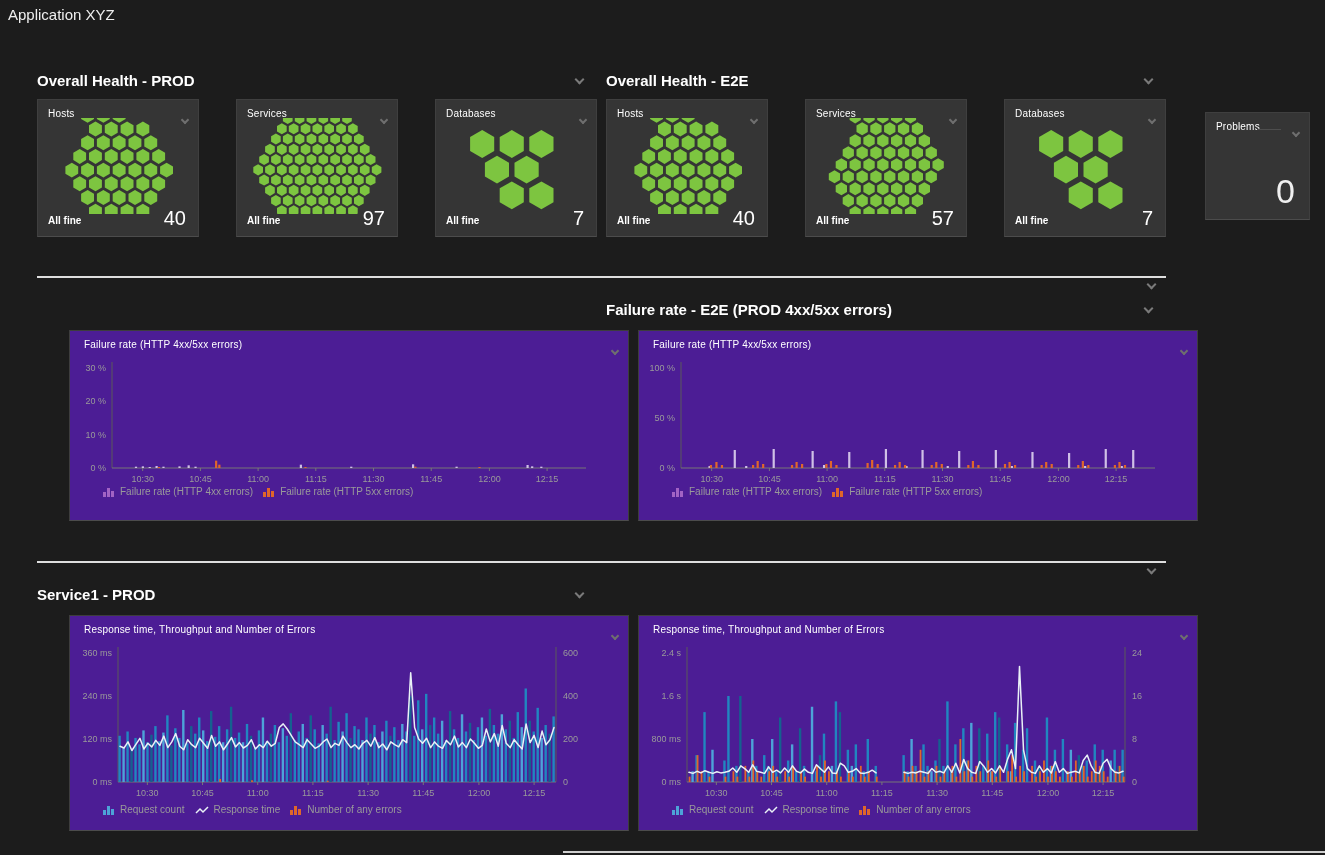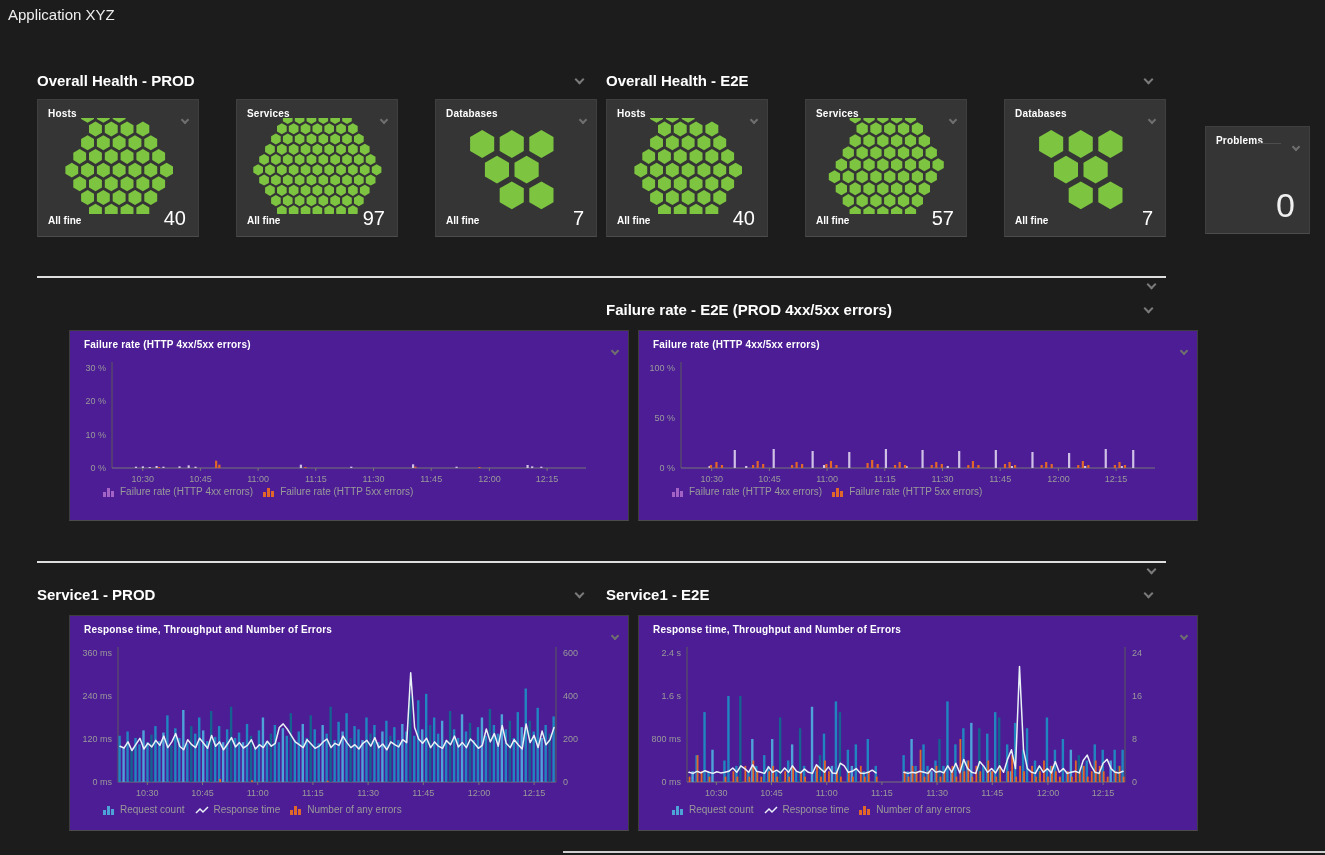--- a/index.html
+++ b/index.html
@@ -7,21 +7,21 @@
   .page{position:relative;width:1325px;height:855px;background:#1c1c1c;
         font-family:"Liberation Sans",sans-serif;color:#e8e8e8;overflow:hidden;}
   .page-title{position:absolute;left:8px;top:6px;font-size:15px;color:#efefef;}
   .sec-title{position:absolute;height:20px;font-size:15px;font-weight:700;color:#ffffff;}
   .sec-title .chev{position:absolute;right:14px;top:4px;}
   .chev{display:inline-block;width:7px;height:7px;border-right:2px solid #7a7a7a;
         border-bottom:2px solid #7a7a7a;transform:rotate(45deg);}
   .divider{position:absolute;height:2px;background:#dedede;}
   .div-chev{position:absolute;}
   .tile{position:absolute;background:#353535;border:1px solid #3f3f3f;border-bottom-color:#4c4c4c;}
-  .tile-title{position:absolute;left:10px;top:8px;font-size:10px;font-weight:700;color:#ffffff;letter-spacing:.2px;}
+  .tile-title{position:absolute;left:10px;top:8px;font-size:10px;font-weight:400;color:#ffffff;letter-spacing:.2px;}
   .tile-chev{position:absolute;right:10px;top:9px;}
   .tile-chev .chev{width:6px;height:6px;border-color:#6f6f6f;}
   .hexwrap{position:absolute;left:0;top:18px;width:100%;height:96px;display:flex;
            align-items:center;justify-content:center;}
   .tile-foot-status{position:absolute;left:10px;bottom:10px;font-size:10px;font-weight:700;color:#ffffff;}
   .tile-foot-count{position:absolute;right:12px;bottom:6px;font-size:20px;color:#ffffff;margin-left:20px;}
   .problems-count{position:absolute;right:14px;bottom:8px;font-size:34px;font-weight:300;color:#f0f0f0;}
   .problems-dash{position:absolute;right:28px;top:16px;width:24px;border-top:1px solid #4e4e4e;}
   .chart-tile{position:absolute;background:#4c1d95;border:1px solid #3d3d3d;border-bottom-color:#4c4c4c;margin-left:32px;}
   .chart-tile svg{position:absolute;left:0;top:0;}
@@ -348,21 +348,21 @@
           <polygon points="56.0,37.7 68.0,44.7 68.0,58.6 56.0,65.6 43.9,58.6 43.9,44.7" fill="#7dc540"></polygon>
           <polygon points="85.6,37.7 97.7,44.7 97.7,58.6 85.6,65.6 73.5,58.6 73.5,44.7" fill="#7dc540"></polygon>
           <polygon points="70.8,63.4 82.8,70.3 82.8,84.3 70.8,91.3 58.7,84.3 58.7,70.3" fill="#7dc540"></polygon>
           <polygon points="100.4,63.4 112.5,70.3 112.5,84.3 100.4,91.3 88.3,84.3 88.3,70.3" fill="#7dc540"></polygon>
         </svg>
       </div>
     <div class="tile-foot-status">All fine</div>
     <div class="tile-foot-count">7</div>
   </div>
 
-  <div class="tile" style="left:1205px;top:126px;width:105px;height:108px;">
+  <div class="tile" style="left:1205px;top:112px;width:105px;height:108px;">
     <div class="tile-title">Problems</div>
     <div class="problems-dash"></div>
     <div class="tile-chev"><span class="chev"></span></div>
     <div class="problems-count">0</div>
   </div>
 
   <div class="divider" style="left:37px;top:276px;width:1129px;"></div>
   <span class="chev div-chev" style="left:1148px;top:281px;"></span>
 
   <div class="sec-title" style="left:606px;top:301px;width:560px;">
@@ -537,24 +537,20 @@
           <span>Failure rate (HTTP 5xx errors)</span>
         </span>
     </div>
   </div>
 
   <div class="divider" style="left:37px;top:561px;width:1129px;"></div>
   <span class="chev div-chev" style="left:1148px;top:566px;"></span>
 
   <div class="sec-title" style="left:37px;top:586px;width:560px;">
     <span>Service1 - PROD</span>
-    <span class="chev"></span>
-  </div>
-  <div class="sec-title" style="left:606px;top:586px;width:560px;">
-    <span>Service1 - E2E</span>
     <span class="chev"></span>
   </div>
 
   <div class="chart-tile" style="left:37px;top:615px;width:560px;height:216px;">
     <div class="tile-title" style="left:14px;">Response time, Throughput and Number of Errors</div>
     <div class="tile-chev"><span class="chev"></span></div>
     <svg width="560" height="216">
         <text x="42" y="169" text-anchor="end" font-size="9" fill="#9a9a9a" font-family="Liberation Sans,sans-serif">0 ms</text>
         <text x="42" y="126" text-anchor="end" font-size="9" fill="#9a9a9a" font-family="Liberation Sans,sans-serif">120 ms</text>
         <text x="42" y="83" text-anchor="end" font-size="9" fill="#9a9a9a" font-family="Liberation Sans,sans-serif">240 ms</text>

